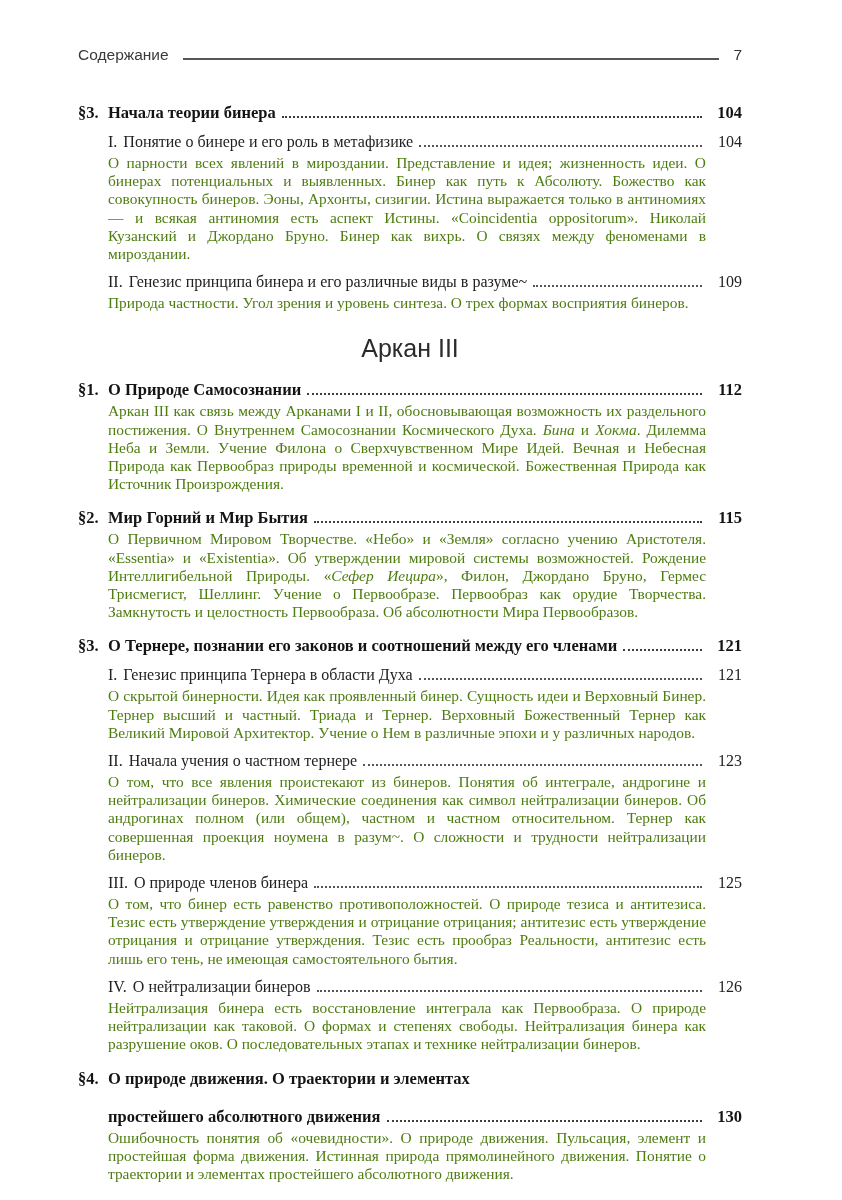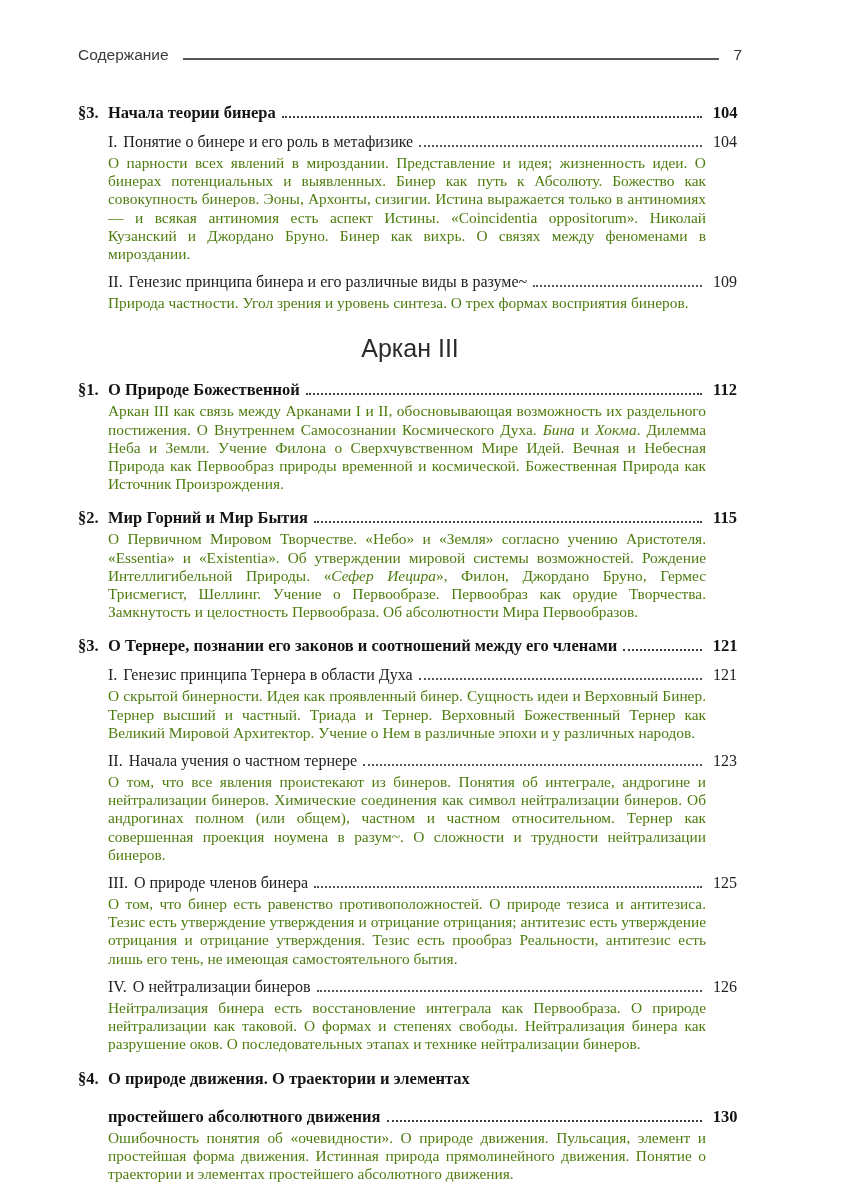--- a/index.html
+++ b/index.html
@@ -27,21 +27,21 @@
   .runhead .hpg { color: #333; }
 
   .content { padding-top: 24px; }
 
   .row { display: flex; align-items: baseline; line-height: 21px; }
   .row .leader {
     flex: 1; height: 0;
     border-bottom: 2px dotted #3e3e3e;
     margin: 0 3px 3px 6px;
   }
-  .row .pg { margin-left: 3px; min-width: 34px; text-align: center; white-space: nowrap; }
+  .row .pg { margin-left: 3px; min-width: 34px; text-align: right; white-space: nowrap; }
 
   .sec { font-weight: bold; font-size: 16.5px; color: #141414; margin-top: 14px; }
   .sec .num { display: inline-block; min-width: 30px; }
   .sec.cont { margin-top: 17px; }
   .sec.cont .ttl { margin-left: 30px; }
 
   .sub { font-size: 16px; margin-left: 30px; margin-top: 8px; color: #222; }
   .sub .num { margin-right: 6px; white-space: nowrap; }
   .sub .leader { border-bottom: 2px dotted #555; margin-bottom: 2px; }
 
@@ -92,21 +92,21 @@
       <span class="ttl">Генезис принципа бинера и его различные виды в разуме~</span>
       <span class="leader"></span>
       <span class="pg">109</span>
     </div>
     <p class="ann">Природа частности. Угол зрения и уровень синтеза. О трех формах восприятия бинеров.</p>
 
     <div class="part">Аркан III</div>
 
     <div class="row sec">
       <span class="num">§1.</span>
-      <span class="ttl">О Природе Божественной</span>
+      <span class="ttl">О Природе Самосознании</span>
       <span class="leader"></span>
       <span class="pg">112</span>
     </div>
     <p class="ann"><span>Аркан III как связь между Арканами I и II, обосновывающая возможность их раздельного постижения. О Внутреннем Самосознании Космического Духа. </span><span style="font-style: italic;">Бина</span><span> и </span><span style="font-style: italic;">Хокма</span><span>. Дилемма Неба и Земли. Учение Филона о Сверхчувственном Мире Идей. Вечная и Небесная Природа как Первообраз природы временной и космической. Божественная Природа как Источник Произрождения.</span></p>
 
     <div class="row sec">
       <span class="num">§2.</span>
       <span class="ttl">Мир Горний и Мир Бытия</span>
       <span class="leader"></span>
       <span class="pg">115</span>

